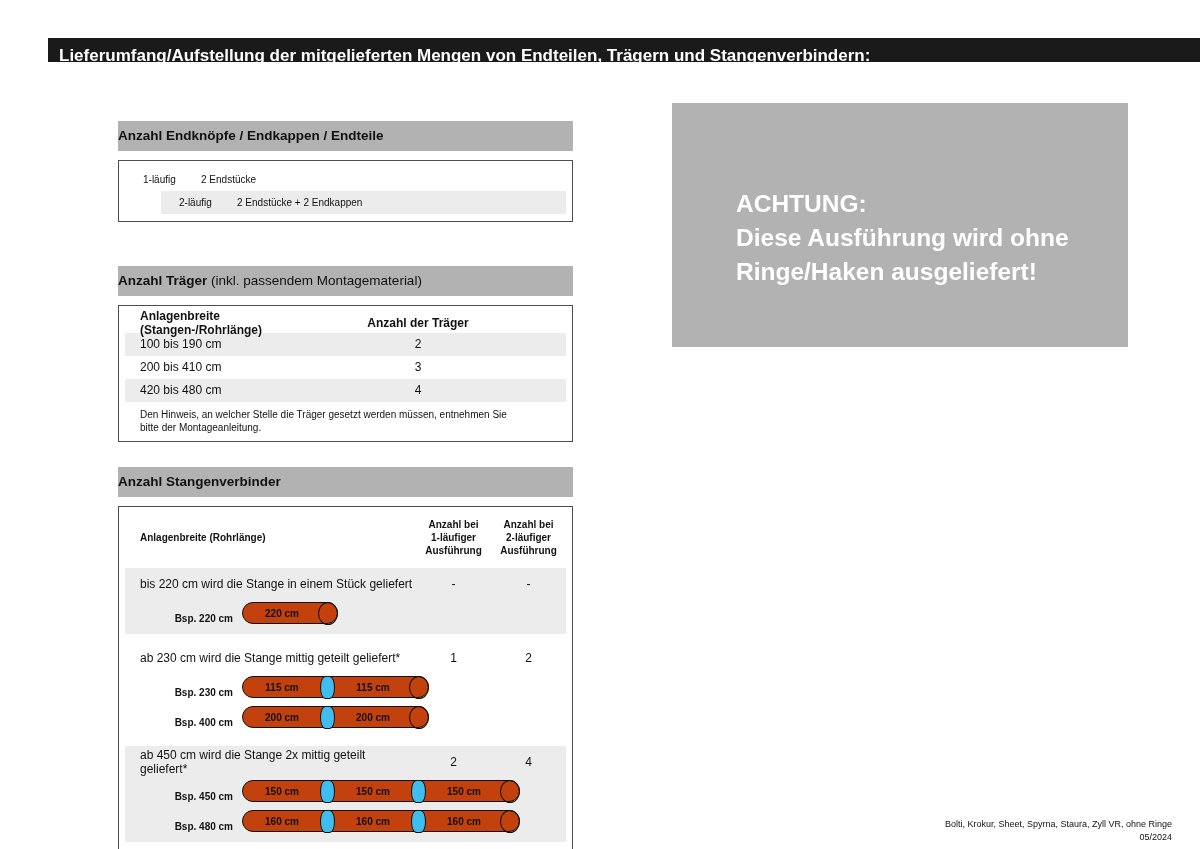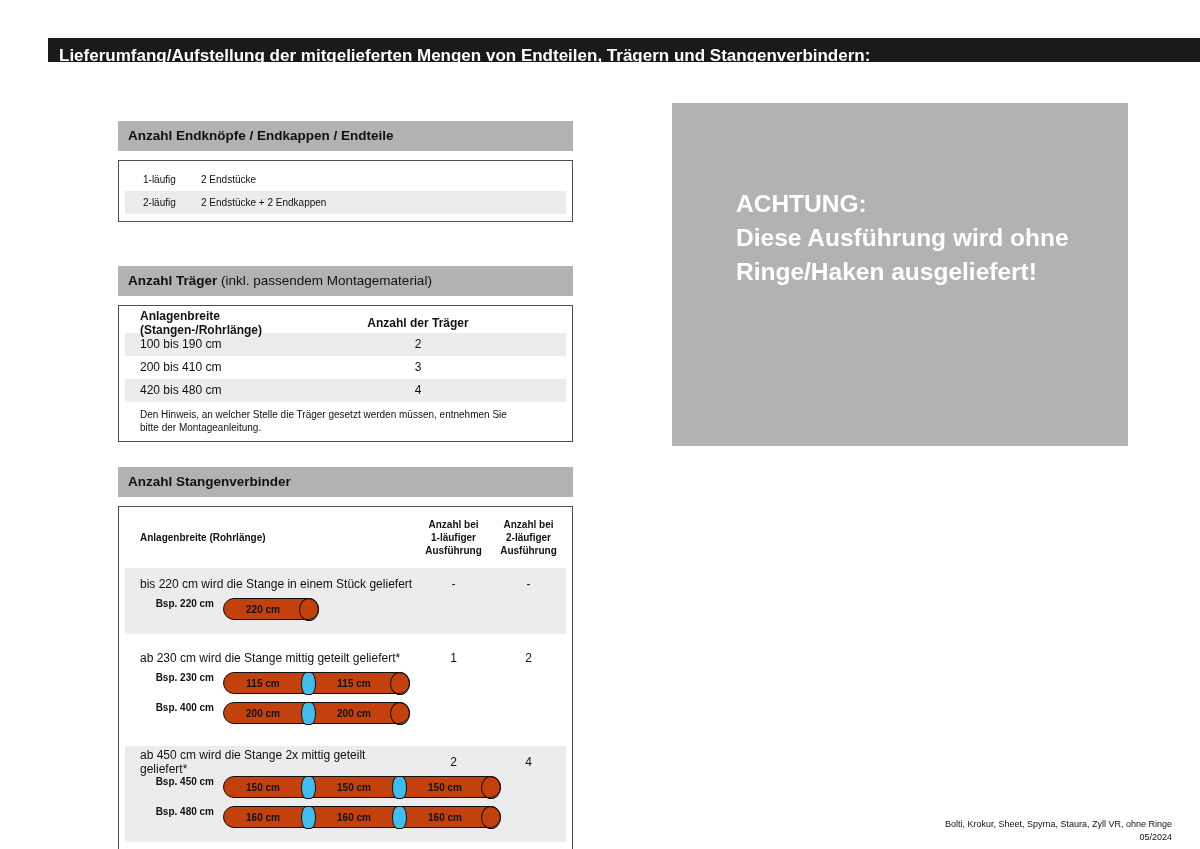--- a/index.html
+++ b/index.html
@@ -23,28 +23,28 @@
     line-height:36px;padding-left:11px;white-space:nowrap;}
 
   
   .subtitle{position:absolute;left:118px;top:91px;color:var(--accent-red);
     font-weight:bold;font-size:14px;margin-top:34px;}
 
   
   .left-col{position:absolute;left:118px;top:121px;width:455px;}
 
   .sec-bar{height:30px;background:var(--section-gray);font-size:13.5px;
-    line-height:30px;padding-left:10px;color:#111;margin-bottom:9px;}
+    line-height:30px;color:#111;margin-bottom:9px;}
   .sec-bar .b{font-weight:bold;}
 
   .tbl{border:1px solid var(--line);background:#fff;padding:7px 6px;}
 
   
   .t1-row{display:flex;height:23px;line-height:23px;font-size:10px;justify-content:flex-end;}
-  .t1-row.alt{background:var(--row-gray);}
+  .t1-row.alt{background:var(--row-gray);margin-left:36px;}
   .t1-label{width:76px;padding-left:18px;flex:none;}
   .t1-value{flex:1;}
 
   
   .tbl2{margin-bottom:25px;}
   .t2-head{display:flex;height:20px;align-items:center;font-size:12px;font-weight:bold;}
   .t2-col1{width:218px;padding-left:15px;flex:none;}
   .t2-col2{width:150px;text-align:center;flex:none;}
   .t2-row{display:flex;height:23px;line-height:23px;font-size:12px;}
   .t2-row.alt{background:var(--row-gray);}
@@ -56,36 +56,36 @@
   
   .t3-head{display:flex;align-items:center;margin-bottom:8px;min-height:46px;}
   .t3-h1{flex:1;padding-left:15px;font-size:10px;font-weight:bold;}
   .t3-h23{width:75px;flex:none;text-align:center;font-size:10px;font-weight:bold;
     white-space:pre-line;line-height:1.3;}
   .group{padding:6px 0 10px;margin-bottom:8px;}
   .group.gray{background:var(--row-gray);}
   .g-desc-row{display:flex;align-items:center;height:20px;font-size:12px;}
   .g-desc{flex:1;padding-left:15px;}
   .g-count{width:75px;flex:none;text-align:center;}
-  .ex-row{display:flex;align-items:flex-start;height:26px;margin-top:4px;}
+  .ex-row{display:flex;align-items:flex-end;height:26px;margin-top:4px;padding-left:19px;}
   .ex-label{width:98px;flex:none;text-align:right;padding-right:9px;
     font-size:10px;font-weight:bold;}
 
   
   .rod{display:inline-flex;align-items:stretch;height:22px;border:1.5px solid #111;
     border-radius:11px;background:#c2410c;}
   .rod-seg{width:78px;flex:none;display:flex;align-items:center;justify-content:center;
     font-size:10px;font-weight:bold;}
   .rod-conn{width:15px;flex:none;margin:-1.5px -1px;background:var(--cyan);
     border:1.5px solid #111;border-radius:35% / 50%;}
   .rod-end{width:20px;flex:none;margin:-1.5px;margin-left:-3px;background:transparent;
     border:1.5px solid #111;border-radius:50%;}
 
   
-  .attn-box{position:absolute;left:672px;top:103px;width:456px;height:343px;
+  .attn-box{position:absolute;left:672px;top:103px;width:456px;height:244px;
     background:var(--box-gray);}
   .attn-text{position:absolute;left:64px;top:84px;color:#fff;font-weight:bold;
     font-size:24.5px;line-height:34px;}
 
   
   .footer{position:absolute;right:28px;top:818px;text-align:right;font-size:9px;
     line-height:13px;color:#111;}
 </style>
 </head>
 <body>

